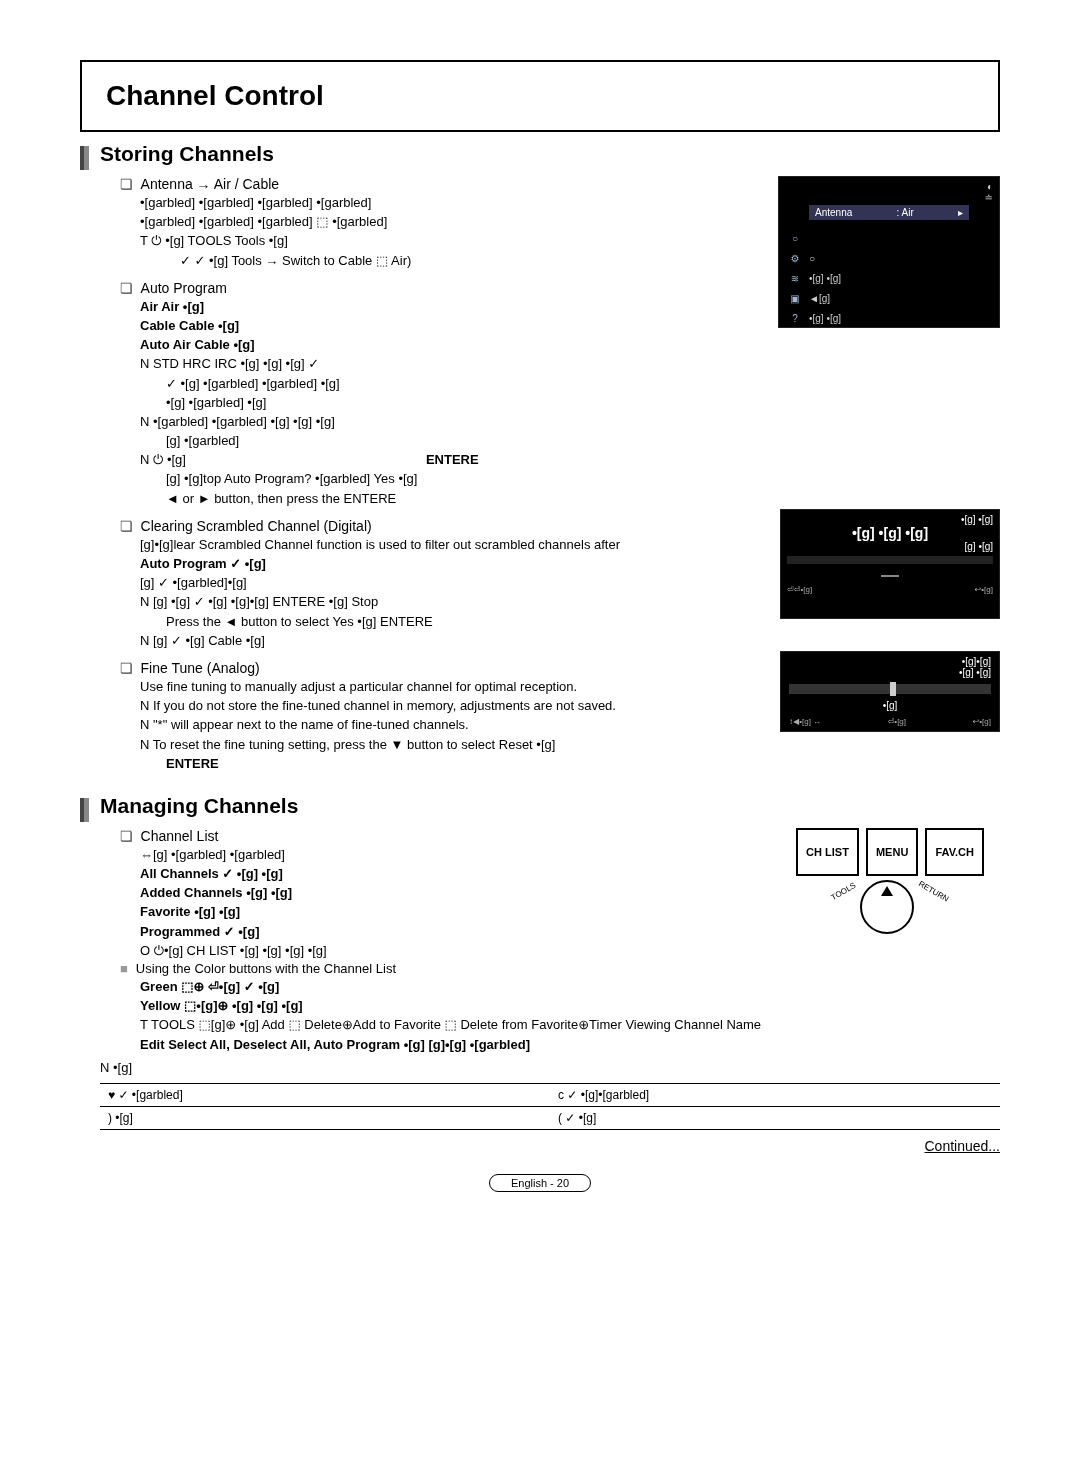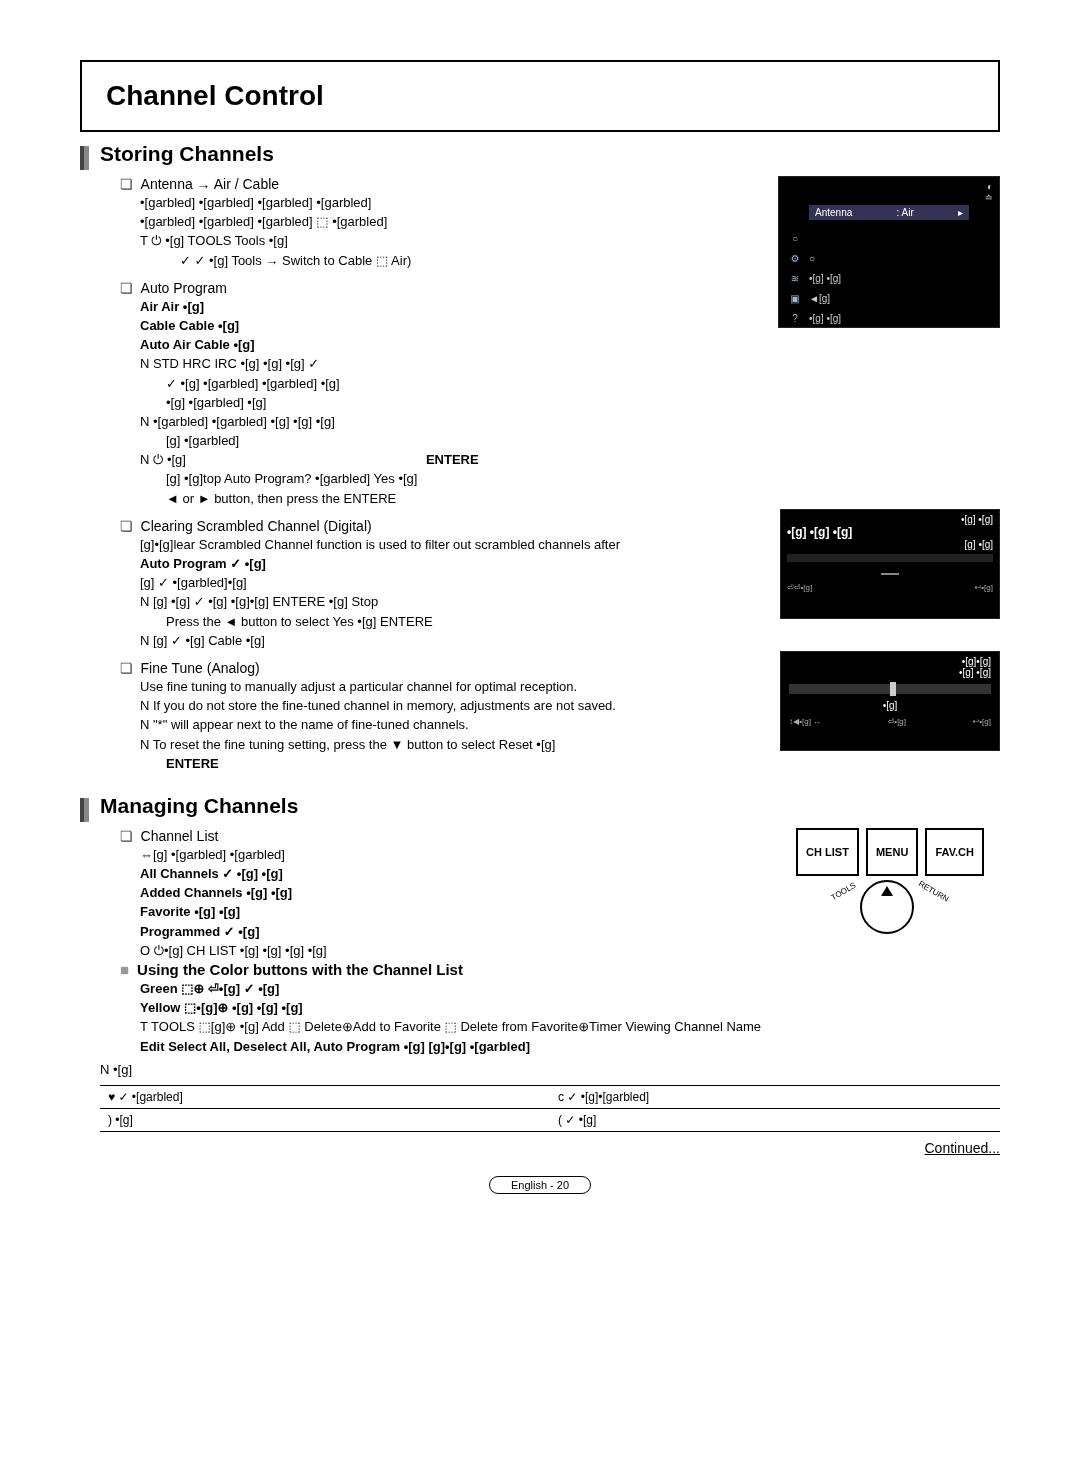--- a/index.html
+++ b/index.html
@@ -70,38 +70,38 @@
     width: 220px; height: 150px; background: #000; color:#ccc;
     border: 1px solid #222; font-size:10px; position:relative;
   }
   .screen1-row { display:flex; align-items:center; height:20px; padding:0 4px;}
   .screen1-row .ico { width:16px; text-align:center; margin-right:6px; color:#9fb8d4;}
   .screen1-hdr { background:#335; color:#fff; font-size:10px; display:flex; justify-content:space-between; padding:2px 6px;}
   .screen2 {
     width:220px; height:110px; background:#000; color:#fff; font-size:10px;
     border:1px solid #222; padding:4px 6px; box-sizing:border-box;
   }
-  .screen2 .big { font-size:12px; font-weight:bold; }
+  .screen2 .big { font-size:14px; font-weight:bold;text-align:center; }
   .screen2 .btn { display:inline-block; border:1px solid #888; padding:0 8px; font-size:9px; margin-top:6px;}
   .screen2-ftr {display:flex; justify-content:space-between; font-size:8px; color:#aaa; margin-top:6px;}
   .screen3 {
-    width:220px; height:100px; background:#000; color:#fff; font-size:10px;
+    width:220px; height:81px; background:#000; color:#fff; font-size:10px;
     border:1px solid #222; padding:4px 0; box-sizing:border-box; text-align:center;
   }
   .screen3 .slider { height:10px; background:#333; margin:6px 8px; position:relative;}
   .screen3 .slider .thumb { position:absolute; left:50%; top:-2px; width:6px; height:14px; background:#ccc;}
   .remote {
     float:right; width:220px; text-align:center; font-size:11px;
   }
   .remote .rb { display:inline-block; border:2px solid #000; padding:16px 8px; margin:0 2px; font-weight:bold; font-size:11px;}
   .remote .circle { width:50px; height:50px; border:2px solid #000; border-radius:50%; margin:4px auto; position:relative;}
   .remote .circle .tri { position:absolute; width:0;height:0; border-left:6px solid transparent; border-right:6px solid transparent; border-bottom:10px solid #000; top:4px; left:50%; transform:translateX(-50%);}
   .remote .side { display:inline-block; font-size:8px; transform:rotate(-30deg); position:relative; top:-16px;}
   .remote .side.r { transform:rotate(30deg);}
-  .sqhead { margin-top:0; font-weight:bold; font-size:15px;}
+  .sqhead { margin-top:0; font-weight:normal; font-size:13px;}
   .sqhead::before { content:"■"; color:#999; margin-right:8px;}
   table.legend { border-collapse:collapse; width:100%; margin-top:8px; font-size:12px;}
   table.legend td { border-top:1px solid #000; border-bottom:1px solid #000; padding:4px 8px;}
   .footer-pill {
     display:block; margin:20px auto 0 auto; width:100px; text-align:center;
     border:1px solid #000; border-radius:10px; font-size:11px; font-weight:normal; padding:2px 0;
   }
   .cont { text-align:right; text-decoration:underline; font-size:14px; margin-top:8px;}
   .clearfix::after { content:""; display:block; clear:both; }
 </style>

